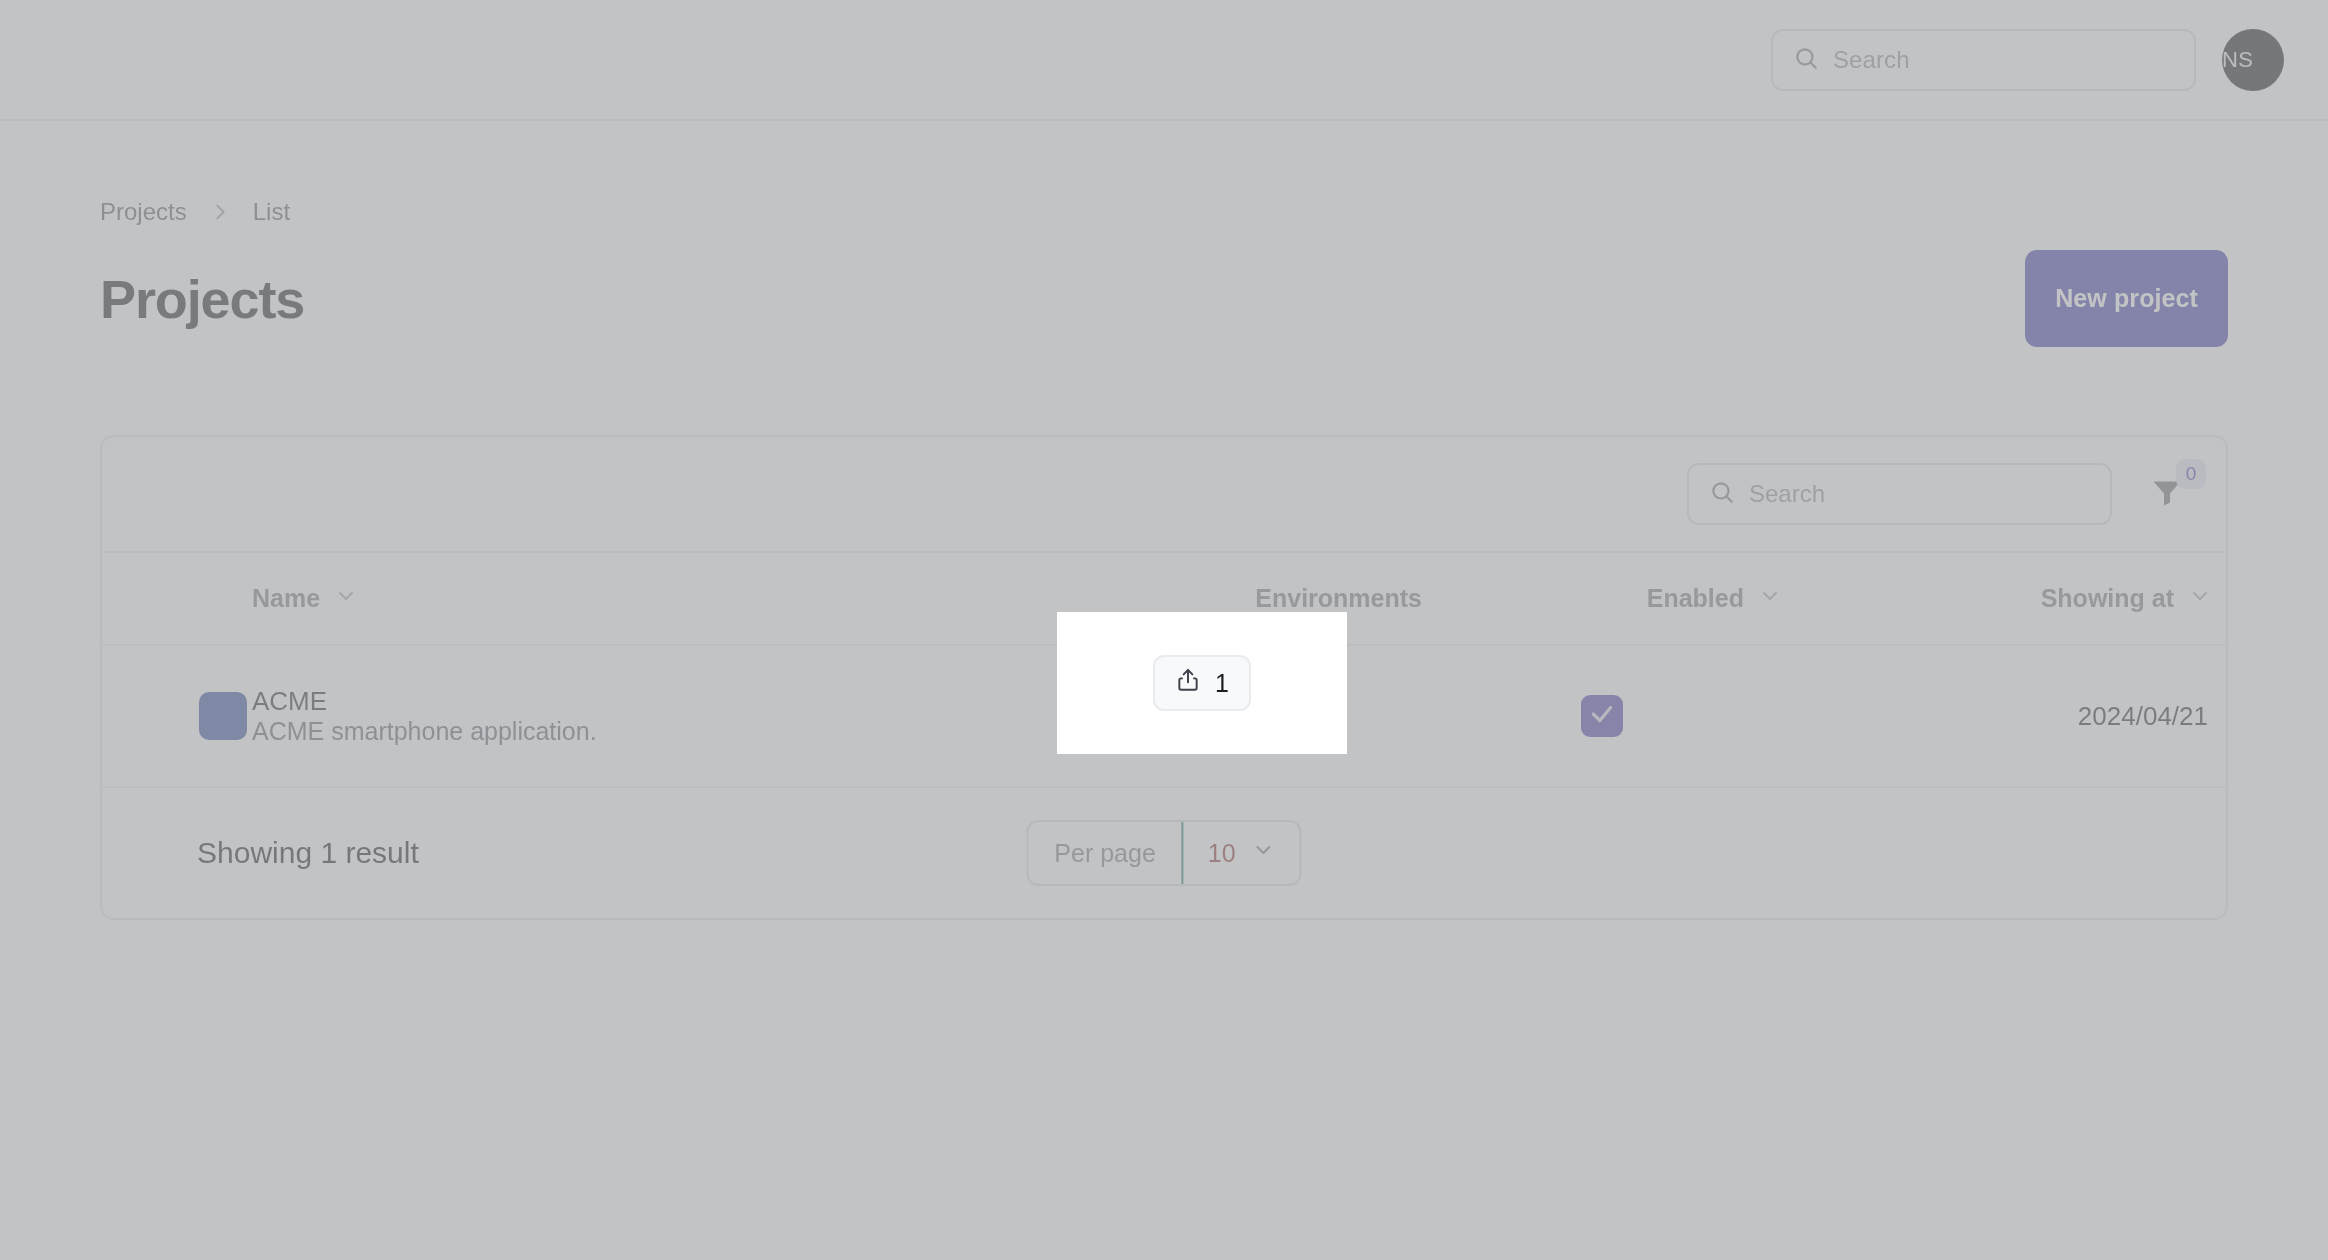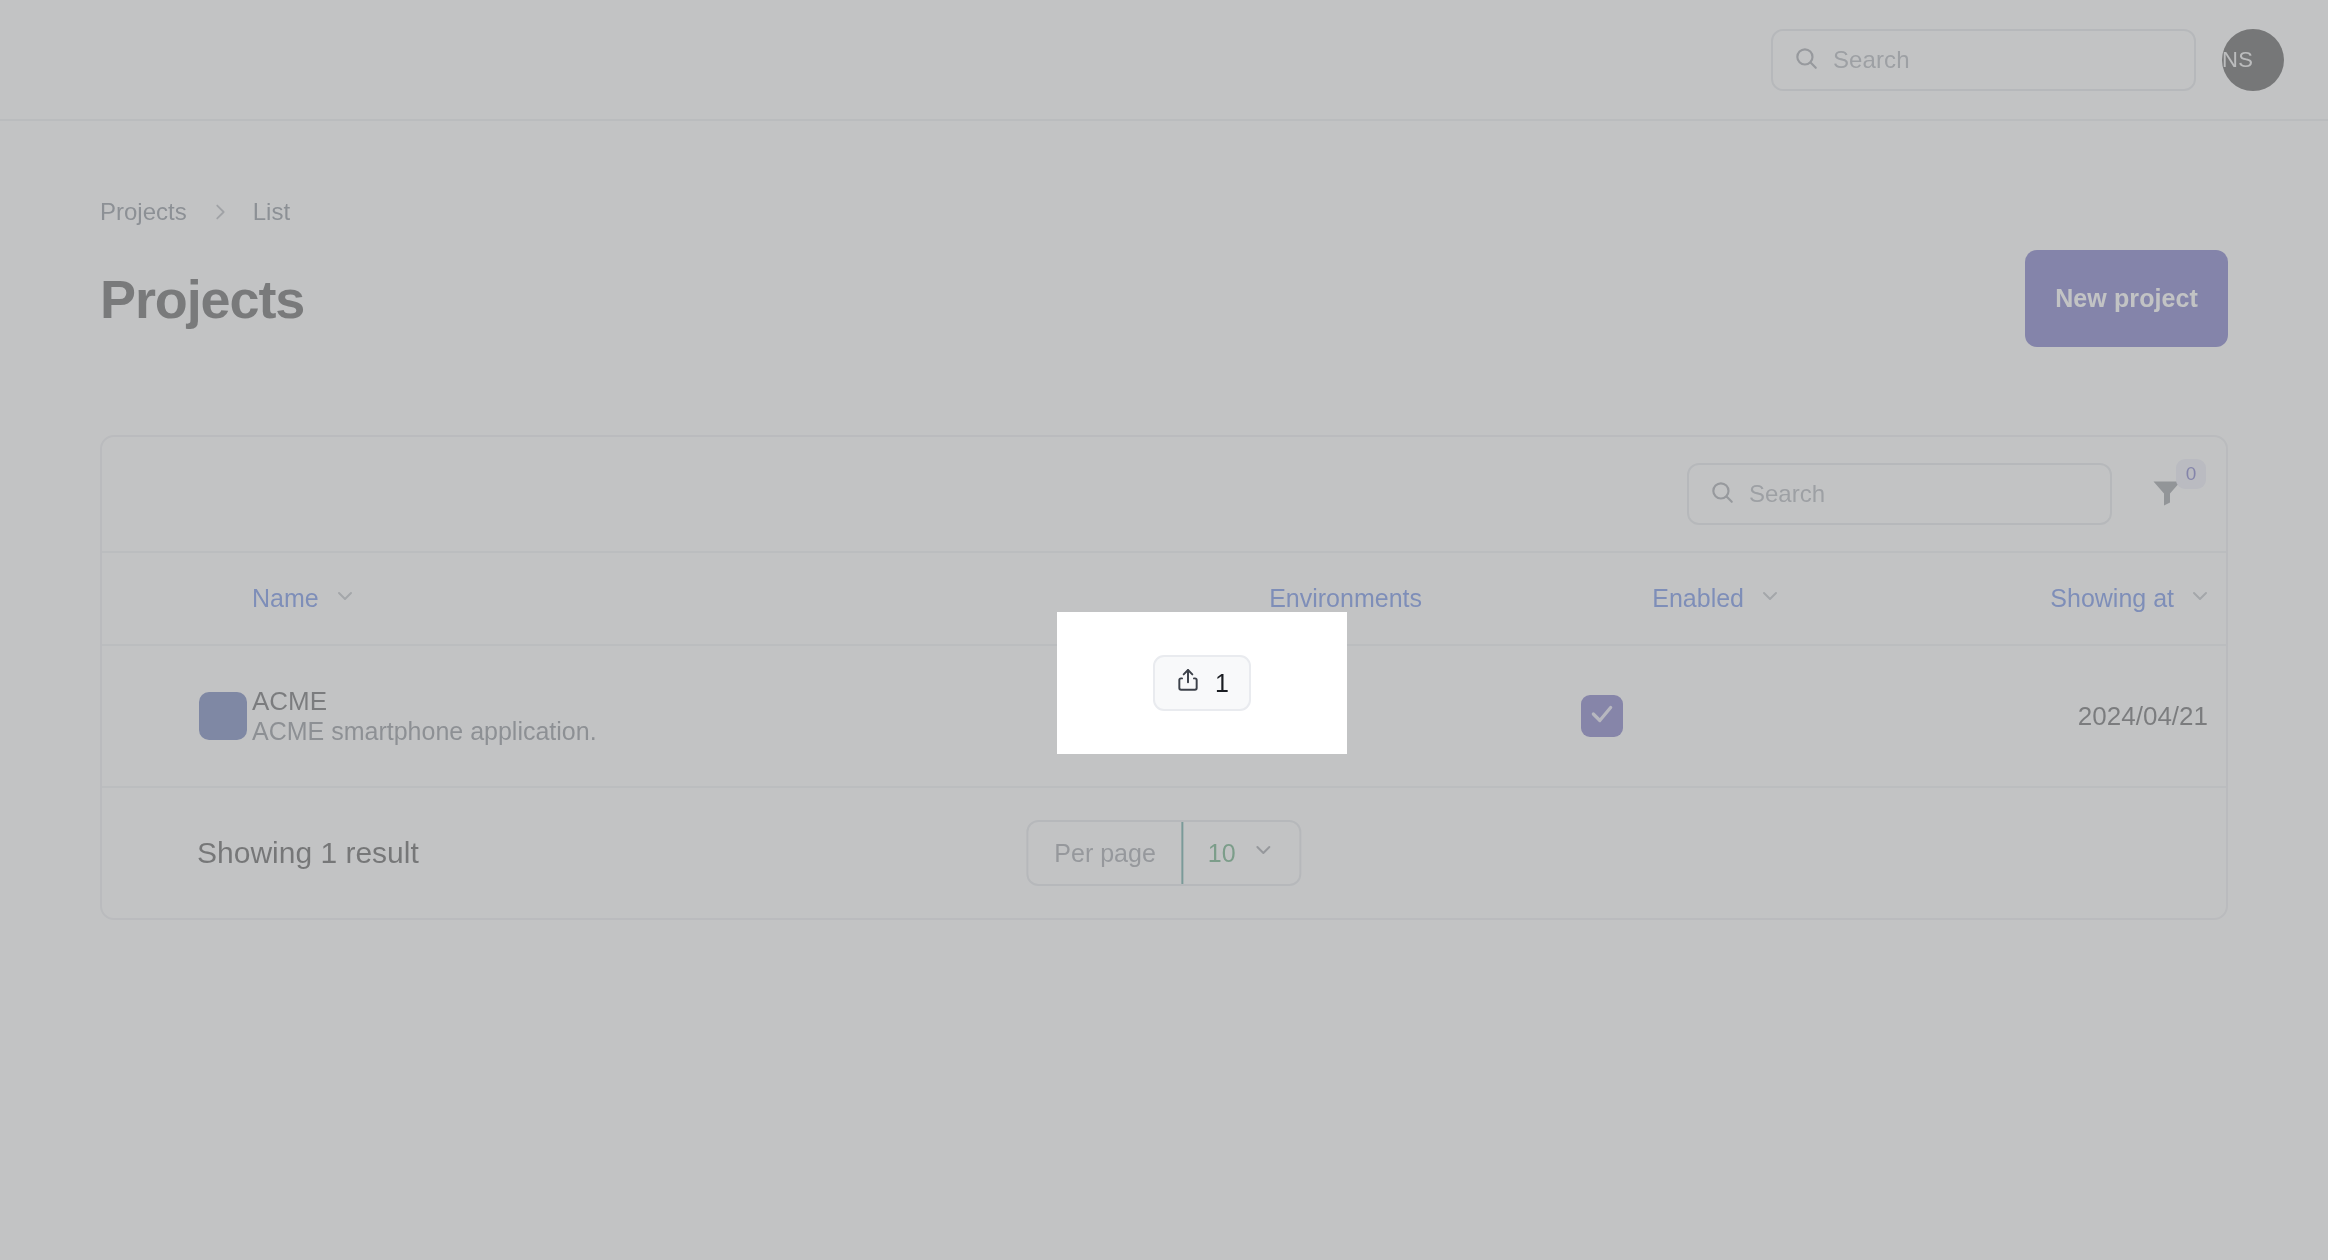--- a/index.html
+++ b/index.html
@@ -164,22 +164,22 @@
     align-items: center;
     justify-content: center;
   }
 
   
   table { width: 100%; border-collapse: collapse; table-layout: fixed; }
 
   thead th {
     height: 92px;
     font-size: 25px;
-    font-weight: 400;
-    color: #1d4ed8;
+    font-weight: 700;
+    color: #737373;
     border-bottom: 2px solid #e8eaed;
     padding: 0;
     vertical-align: middle;
   }
 
   .th-inner { display: flex; align-items: center; gap: 14px; }
   .th-center { justify-content: flex-end; }
   .th-right  { justify-content: flex-end; }
 
   .col-swatch { width: 150px; }
@@ -262,21 +262,21 @@
     display: flex; align-items: center;
     padding: 0 26px;
     font-size: 25px;
     color: #6b717b;
     border-right: 2px solid #0f766e;
   }
   .perpage-value {
     display: flex; align-items: center; gap: 16px;
     padding: 0 24px;
     font-size: 25px;
-    color: #15803d;
+    color: #7f1d1d;
     cursor: pointer;
   }
 
   
   #dim {
     position: absolute;
     inset: 0;
     background: #a8a9ab;
     opacity: .70;
     pointer-events: none;

